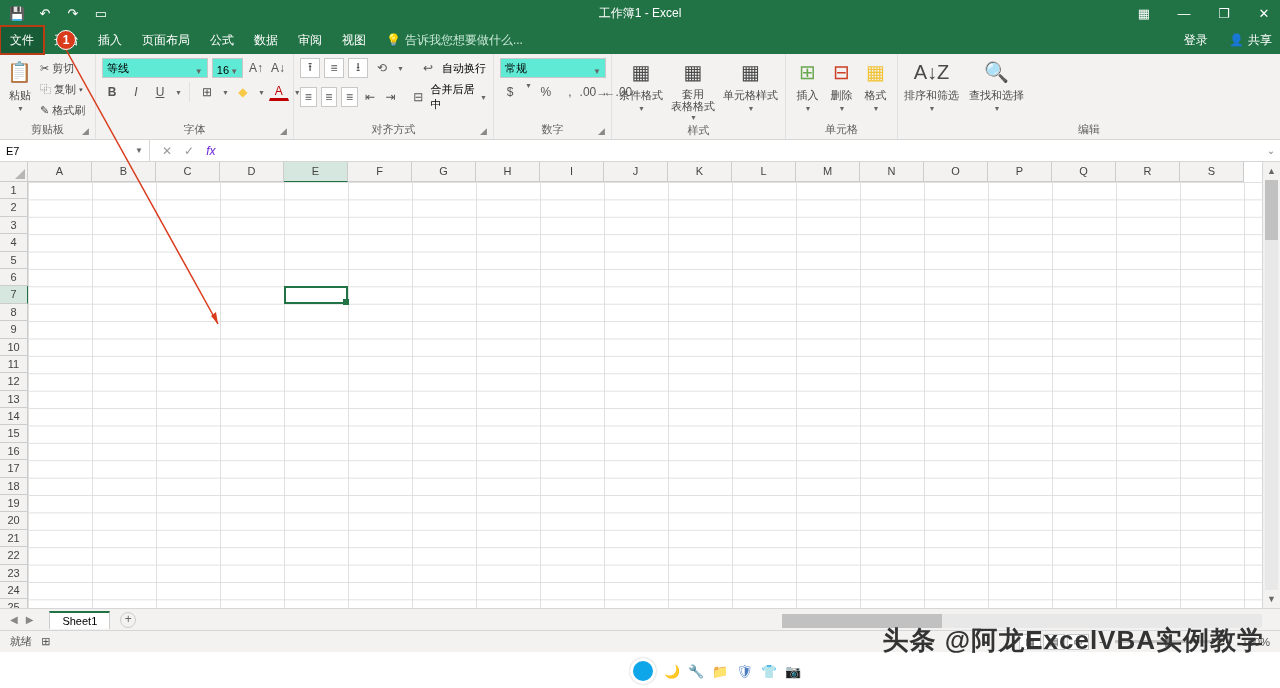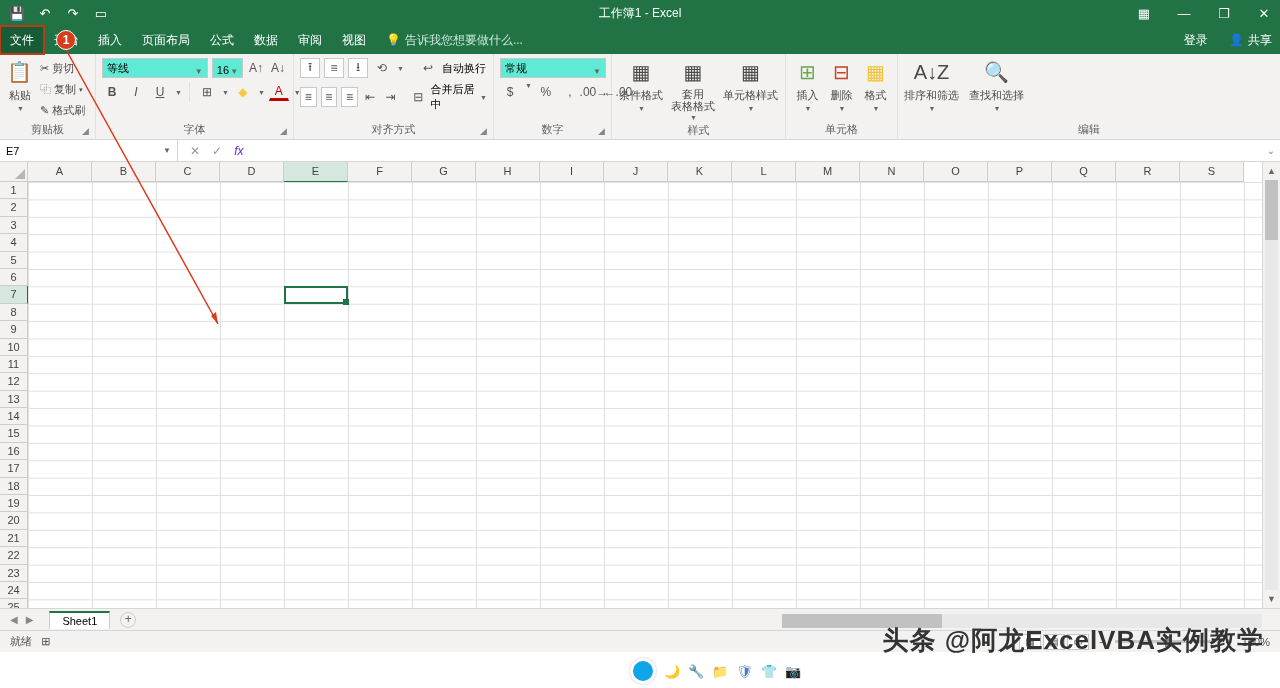--- a/index.html
+++ b/index.html
@@ -37,21 +37,21 @@
 .col { display:flex; flex-direction:column; gap:1px;}
 .combo { height:20px; border:1px solid #c8c8c8; background:#5eead4; font-size:11px; padding:1px 4px; display:flex; align-items:flex-end; justify-content:space-between;}
 .combo .arr { font-size:8px; color:#666;}
 .sep { width:1px; background:#e1e1e1; align-self:stretch; margin:0 3px;}
 .iconbtn { width:20px; height:20px; display:inline-flex; align-items:center; justify-content:center; border:1px solid transparent; font-size:12px; color:#555;}
 .iconbtn.boxed { border:1px solid #c8c8c8; background:#fff;}
 .dd { font-size:7px; color:#666; margin-left:1px;}
 
 
 .fx-row { height: 22px; border-bottom:1px solid #d6d6d6; display:flex; align-items:stretch; background:#fff;}
-.namebox { width:178px; border-right:1px solid #d6d6d6; display:flex; align-items:center; padding:0 6px; justify-content:space-between; font-size:11px;}
+.namebox { width:150px; border-right:1px solid #d6d6d6; display:flex; align-items:center; padding:0 6px; justify-content:space-between; font-size:11px;}
 .fx-btns { display:flex; align-items:center; gap:12px; padding:0 12px; color:#999; font-size:12px;}
 .fx-btns .fx { font-style:italic; color:#6d28d9;}
 .fx-input { flex:1; }
 .fx-expand { width:18px; display:flex; align-items:center; justify-content:center; color:#888; font-size:10px;}
 
 
 .gridwrap { position:relative; height:446px; overflow:hidden; display:flex;}
 .grid-corner { width:28px; height:20px; border-right:1px solid #ccc; border-bottom:1px solid #ccc; background:#f3f2f1; position:absolute; left:0; top:0; z-index:3;}
 .grid-corner::after { content:""; position:absolute; right:2px; bottom:2px; width:0; height:0; border-style:solid; border-width:0 0 10px 10px; border-color:transparent transparent #b6b6b6 transparent;}
 .colhdrs { position:absolute; left:28px; top:0; right:18px; height:20px; display:flex; z-index:2;}

